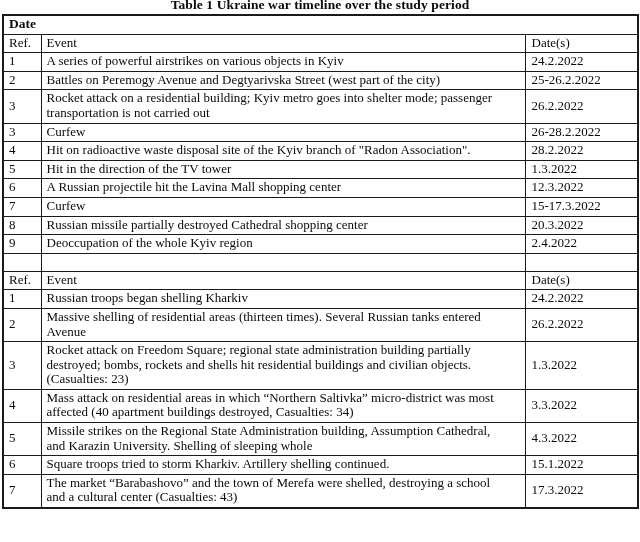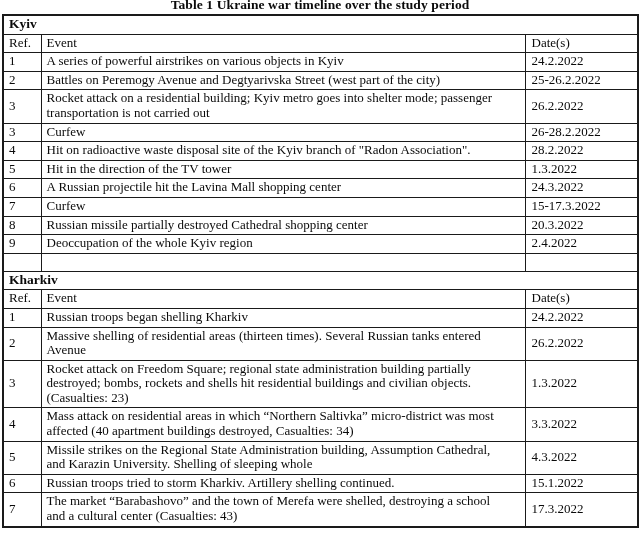--- a/index.html
+++ b/index.html
@@ -55,21 +55,21 @@
 <div class="doc-title">Table 1 Ukraine war timeline over the study period</div>
 
 <table class="timeline">
   <colgroup>
     <col style="width:38px">
     <col style="width:484px">
     <col style="width:113px">
   </colgroup>
   <tbody>
       <tr>
-        <td colspan="3" class="section-cell">Kyiv</td>
+        <td colspan="3" class="section-cell">Date</td>
       </tr>
       <tr>
         <td class="hdr col-ref">Ref.</td>
         <td class="hdr col-event">Event</td>
         <td class="hdr col-date">Date(s)</td>
       </tr>
       <tr>
         <td class="col-ref">1</td>
         <td class="col-event">A series of powerful airstrikes on various objects in Kyiv</td>
         <td class="col-date">24.2.2022</td>
@@ -95,44 +95,41 @@
         <td class="col-date">28.2.2022</td>
       </tr>
       <tr>
         <td class="col-ref">5</td>
         <td class="col-event">Hit in the direction of the TV tower</td>
         <td class="col-date">1.3.2022</td>
       </tr>
       <tr>
         <td class="col-ref">6</td>
         <td class="col-event">A Russian projectile hit the Lavina Mall shopping center</td>
-        <td class="col-date">24.3.2022</td>
+        <td class="col-date">12.3.2022</td>
       </tr>
       <tr>
         <td class="col-ref">7</td>
         <td class="col-event">Curfew</td>
         <td class="col-date">15-17.3.2022</td>
       </tr>
       <tr>
         <td class="col-ref">8</td>
         <td class="col-event">Russian missile partially destroyed Cathedral shopping center</td>
         <td class="col-date">20.3.2022</td>
       </tr>
       <tr>
         <td class="col-ref">9</td>
         <td class="col-event">Deoccupation of the whole Kyiv region</td>
         <td class="col-date">2.4.2022</td>
       </tr>
       <tr>
         <td class="col-ref"></td>
         <td class="col-event"></td>
         <td class="col-date"></td>
-      </tr>
-      <tr>
-        <td colspan="3" class="section-cell">Kharkiv</td>
       </tr>
       <tr>
         <td class="hdr col-ref">Ref.</td>
         <td class="hdr col-event">Event</td>
         <td class="hdr col-date">Date(s)</td>
       </tr>
       <tr>
         <td class="col-ref">1</td>
         <td class="col-event">Russian troops began shelling Kharkiv</td>
         <td class="col-date">24.2.2022</td>
@@ -152,21 +149,21 @@
         <td class="col-event">Mass attack on residential areas in which “Northern Saltivka” micro-district was most affected (40 apartment buildings destroyed, Casualties: 34)</td>
         <td class="col-date">3.3.2022</td>
       </tr>
       <tr>
         <td class="col-ref">5</td>
         <td class="col-event">Missile strikes on the Regional State Administration building, Assumption Cathedral, and Karazin University. Shelling of sleeping whole</td>
         <td class="col-date">4.3.2022</td>
       </tr>
       <tr>
         <td class="col-ref">6</td>
-        <td class="col-event">Russian troops tried to storm Kharkiv. Artillery shelling continued.</td>
+        <td class="col-event">Square troops tried to storm Kharkiv. Artillery shelling continued.</td>
         <td class="col-date">15.1.2022</td>
       </tr>
       <tr>
         <td class="col-ref">7</td>
         <td class="col-event">The market “Barabashovo” and the town of Merefa were shelled, destroying a school and a cultural center (Casualties: 43)</td>
         <td class="col-date">17.3.2022</td>
       </tr>
     </tbody>
 </table>
 

